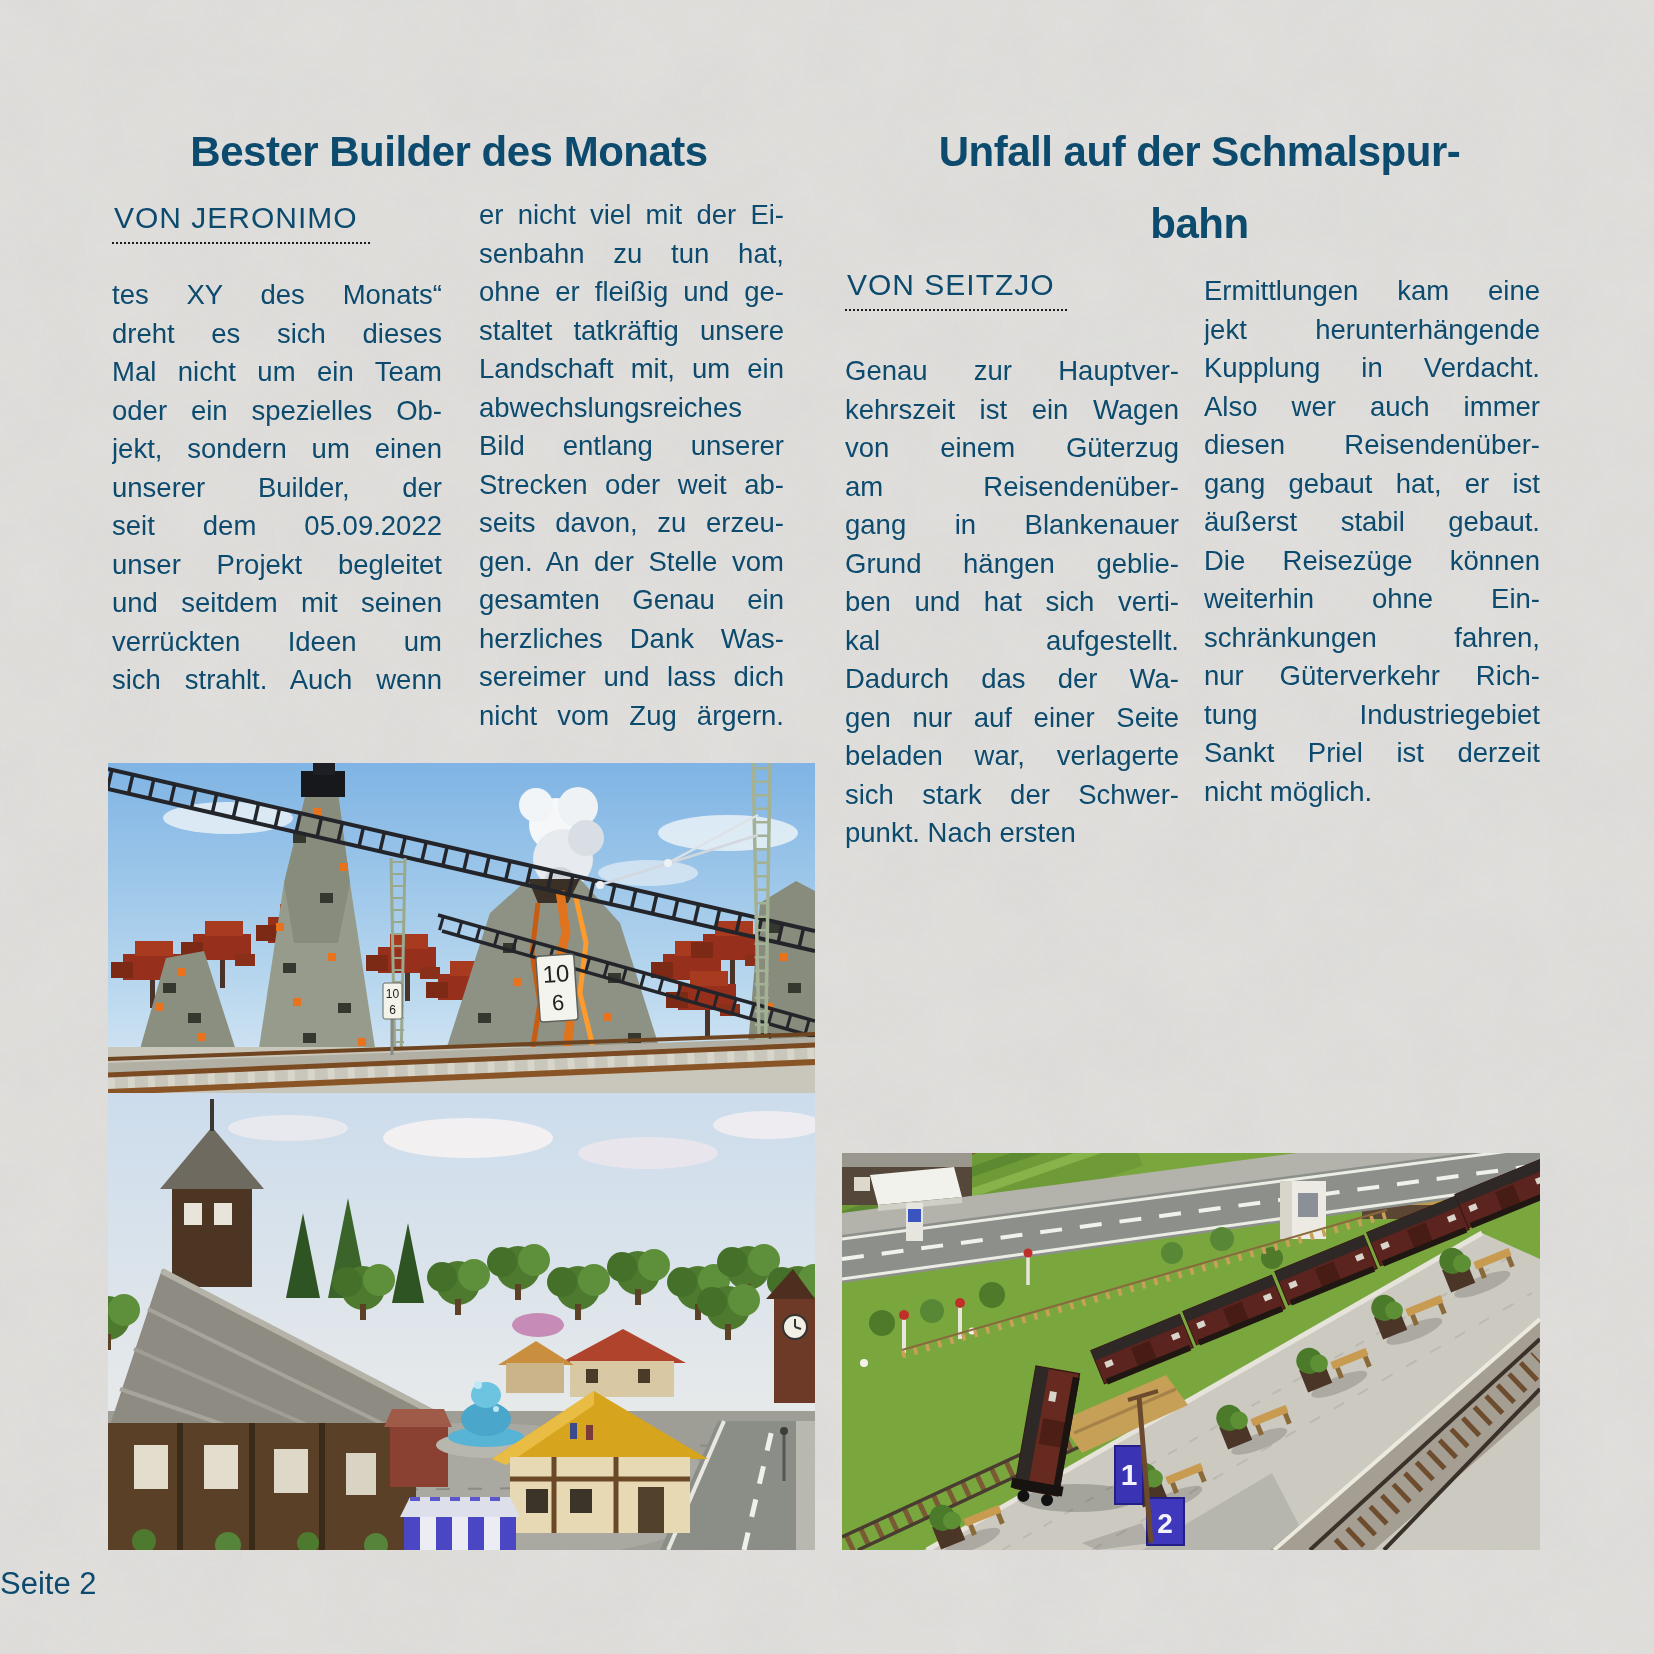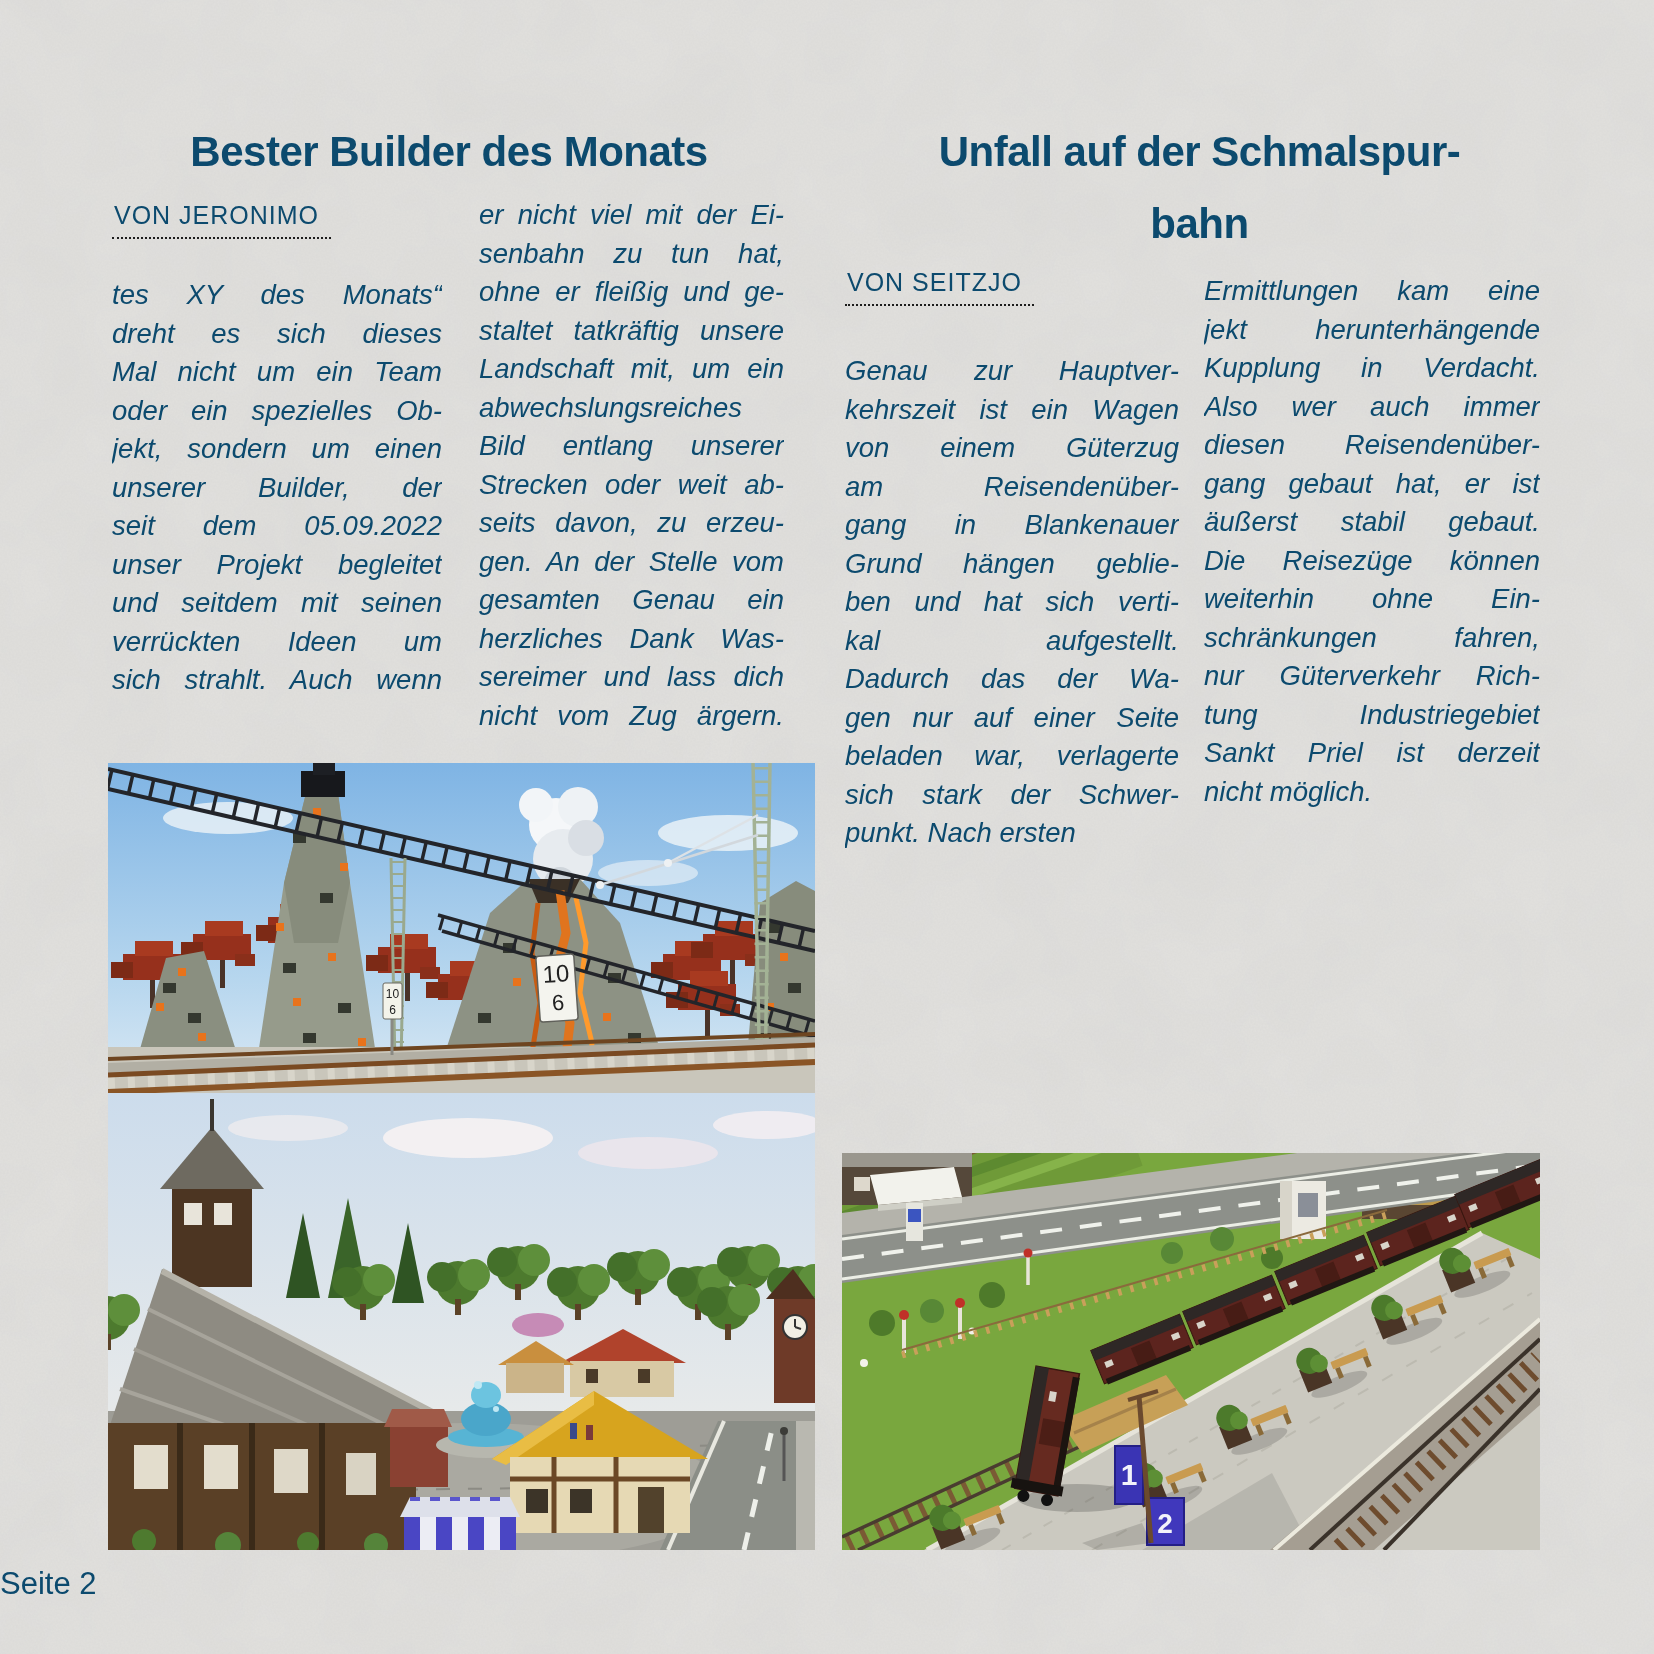--- a/index.html
+++ b/index.html
@@ -8,25 +8,25 @@
     background:#e2e1de; overflow:hidden;
     font-family:"Liberation Sans", sans-serif; color:#0c4a6e;
   }
   .paper-texture { position:absolute; left:0; top:0; z-index:0; pointer-events:none; }
   .abs { position:absolute; z-index:2; }
   .title {
     font-weight:bold; font-size:42px; line-height:72px;
     text-align:center; white-space:pre-line; letter-spacing:-0.5px;
   }
   .byline {
-    display:inline-block; font-size:25px; letter-spacing:1px;
+    display:inline-block; font-size:30px; letter-spacing:1px;
     border-bottom:2px dotted #1c1c1c; padding:0 12px 7px 2px;
   }
   .lines { font-size:27.5px; }
-  .tline { height:38.5px; line-height:38.5px; text-align:justify; overflow:hidden; white-space:normal;font-style:italic; }
+  .tline { height:38.5px; line-height:38.5px; text-align:justify; overflow:hidden; white-space:normal; }
   .tline::after { content:""; display:inline-block; width:100%; height:0; }
   .tline.lastline::after { width:0; }
   .photo { position:absolute; z-index:1; overflow:hidden; }
   .photo svg { display:block; }
   svg text { font-family:"Liberation Sans", sans-serif; }
   .footer { position:absolute; left:0; top:1566px; width:1654px; text-align:left; font-size:31px; z-index:2; }
 </style>
 </head>
 <body>
 

